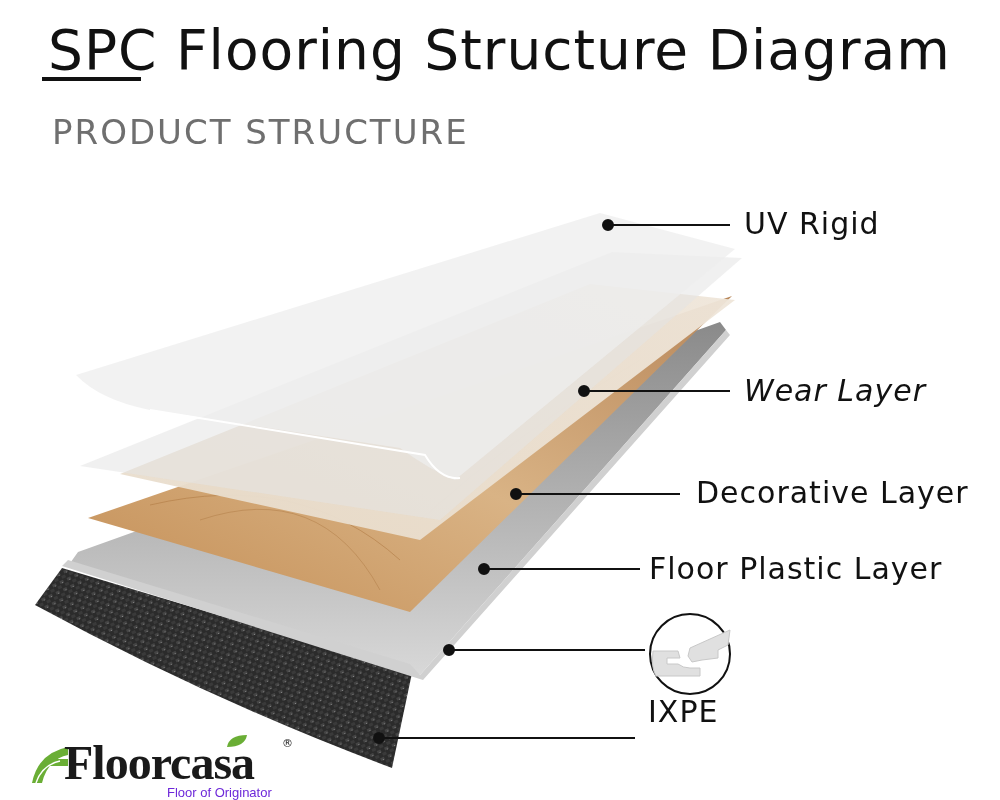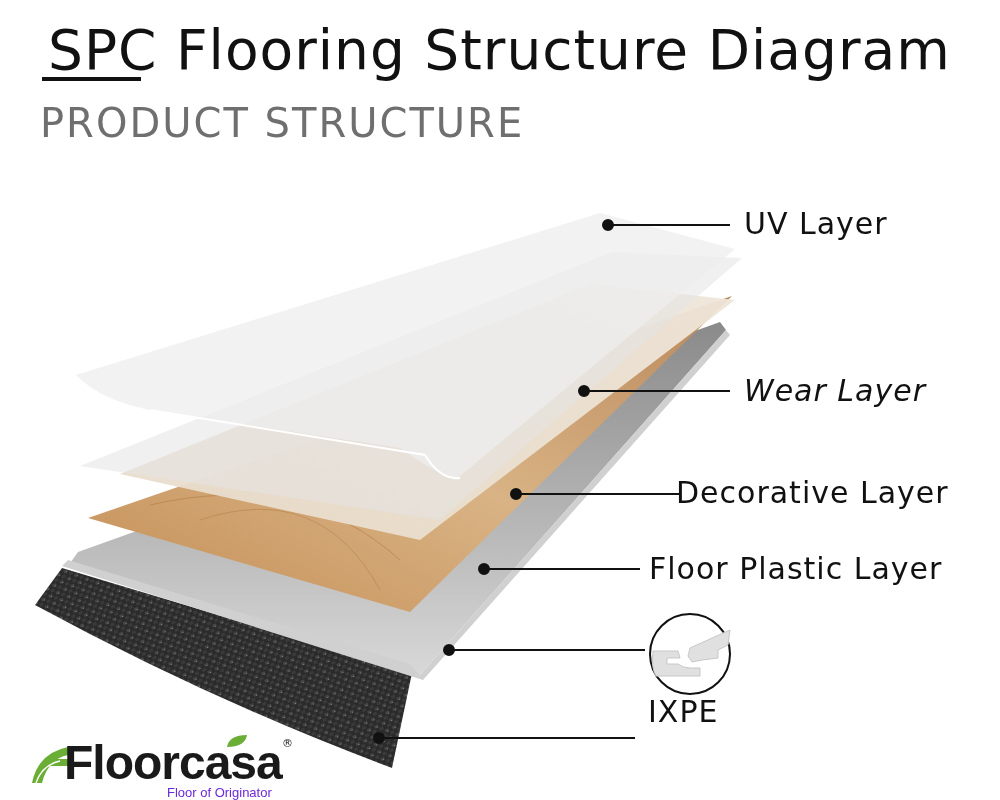--- a/index.html
+++ b/index.html
@@ -1,23 +1,23 @@
 <!DOCTYPE html>
 <html><head>
 <meta charset="utf-8">
 <style>
   html,body{margin:0;padding:0;background:#fff;}
   body{width:1000px;height:800px;position:relative;overflow:hidden;font-family:"DejaVu Sans","Liberation Sans",sans-serif;}
   .title{position:absolute;left:40px;top:10px;font-size:55px;color:#111;letter-spacing:1px;margin:8px;font-weight:normal;white-space:nowrap;}
   .title-underline{position:absolute;left:42px;top:77px;width:99px;height:4px;background:#111;}
-  .subtitle{position:absolute;left:40px;top:100px;font-size:40px;color:#6f6f6f;letter-spacing:2px;margin:0;font-weight:normal;white-space:nowrap;}
+  .subtitle{position:absolute;left:40px;top:100px;font-size:34px;color:#6f6f6f;letter-spacing:2px;margin:12px;font-weight:normal;white-space:nowrap;}
   svg.art{position:absolute;left:0;top:0;}
   .label{position:absolute;font-size:30px;color:#111;white-space:nowrap;letter-spacing:1px;}
   .logo{position:absolute;left:30px;top:735px;}
-  .logo-word{position:absolute;left:34px;top:0;font-family:Liberation Sans, sans-serif;font-weight:bold;font-size:48px;color:#1a1a1a;letter-spacing:-1px;white-space:nowrap;}
+  .logo-word{position:absolute;left:34px;top:0;font-family:Liberation Serif, serif;font-weight:bold;font-size:48px;color:#1a1a1a;letter-spacing:-1px;white-space:nowrap;}
   .logo-reg{position:absolute;left:252px;top:2px;font-size:11px;color:#222;}
   .logo-tag{position:absolute;left:137px;top:50px;font-size:13px;color:#6d28d9;white-space:nowrap;font-family:"Liberation Sans",sans-serif;}
 </style>
 </head>
 <body>
 
 <h1 class="title">SPC Flooring Structure Diagram</h1>
 <div class="title-underline"></div>
 <h2 class="subtitle">PRODUCT STRUCTURE</h2>
 
@@ -85,23 +85,23 @@
     <line x1="379" y1="738" x2="635" y2="738"></line>
   </g>
 
   <g>
     <circle cx="690" cy="654" r="40" fill="#fff" stroke="#111" stroke-width="2"></circle>
     <path d="M653 651 L678 651 L680 658 L667 658 L667 664 L678 664 Q683 668 690 668 L700 668 L700 676 L656 676 Q651 668 653 651 Z" fill="#e0e0e0" stroke="#c8c8c8" stroke-width="1"></path>
     <path d="M690 648 L730 630 L728 645 L718 650 L718 658 L702 660 L692 662 L688 656 Z" fill="#e0e0e0" stroke="#c8c8c8" stroke-width="1"></path>
   </g>
 </svg>
 
-<div class="label" style="left:744px;top:206px;">UV Layer</div>
+<div class="label" style="left:744px;top:206px;">UV Rigid</div>
 <div class="label" style="left:744px;top:373px;font-style:italic;">Wear Layer</div>
-<div class="label" style="left:676px;top:475px;">Decorative Layer</div>
+<div class="label" style="left:696px;top:475px;">Decorative Layer</div>
 <div class="label" style="left:649px;top:551px;">Floor Plastic Layer</div>
 <div class="label" style="left:648px;top:694px;">IXPE</div>
 
 <div class="logo">
   <svg width="40" height="50" viewBox="0 0 40 50" style="position:absolute;left:0;top:4px;">
     <path d="M2 44 Q8 14 38 8 L38 16 Q18 20 12 44 Z" fill="#6aae35"></path>
     <path d="M14 20 L38 20 L38 27 L16 27 Z" fill="#6aae35"></path>
     <path d="M6 44 Q12 26 30 22" stroke="#fff" stroke-width="1.5" fill="none"></path>
   </svg>
   <svg width="24" height="16" viewBox="0 0 24 16" style="position:absolute;left:195px;top:-2px;">

